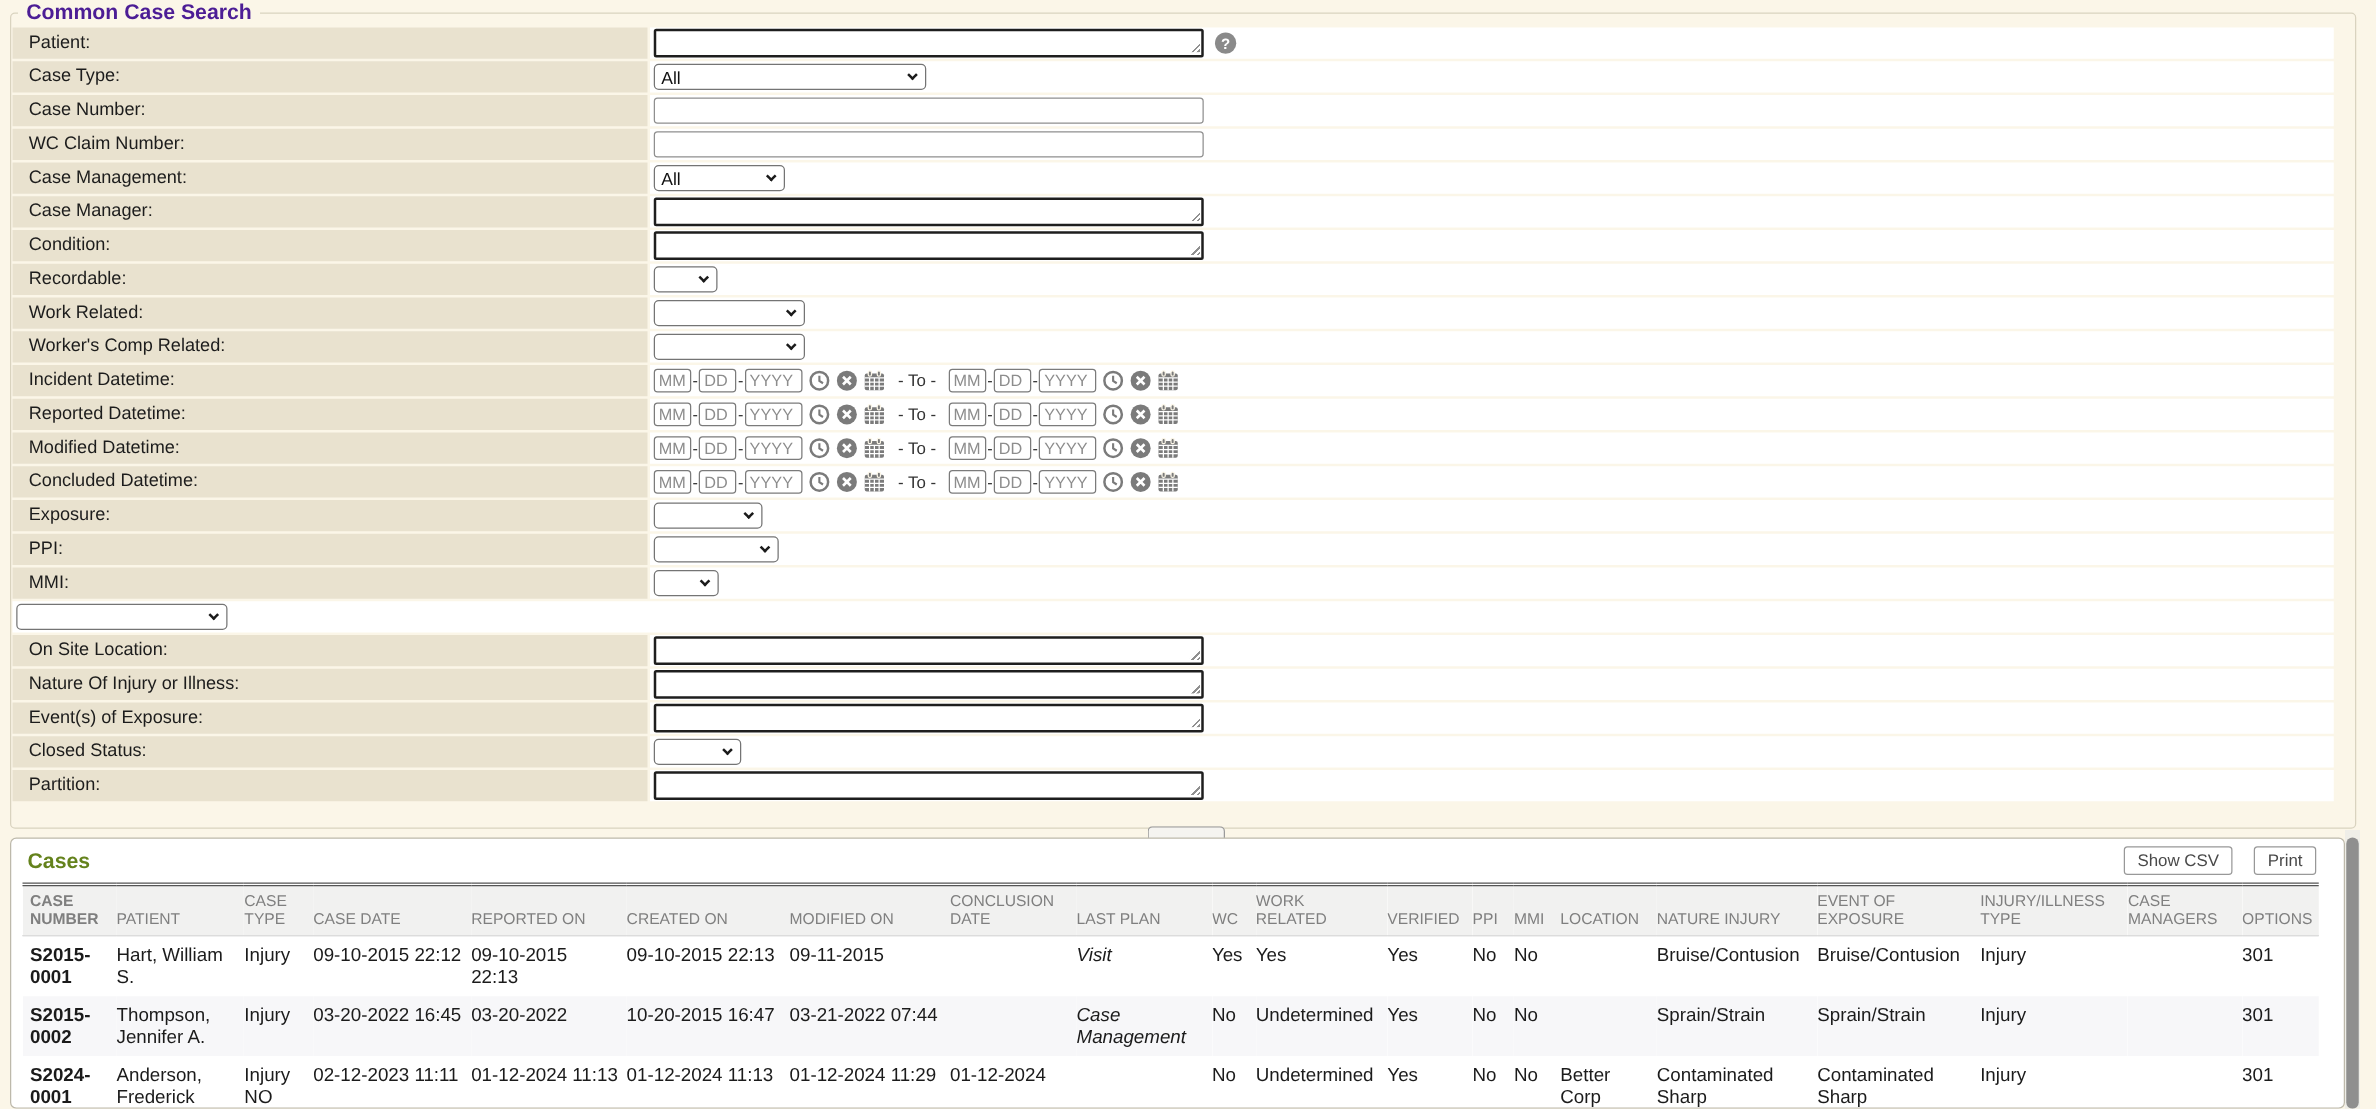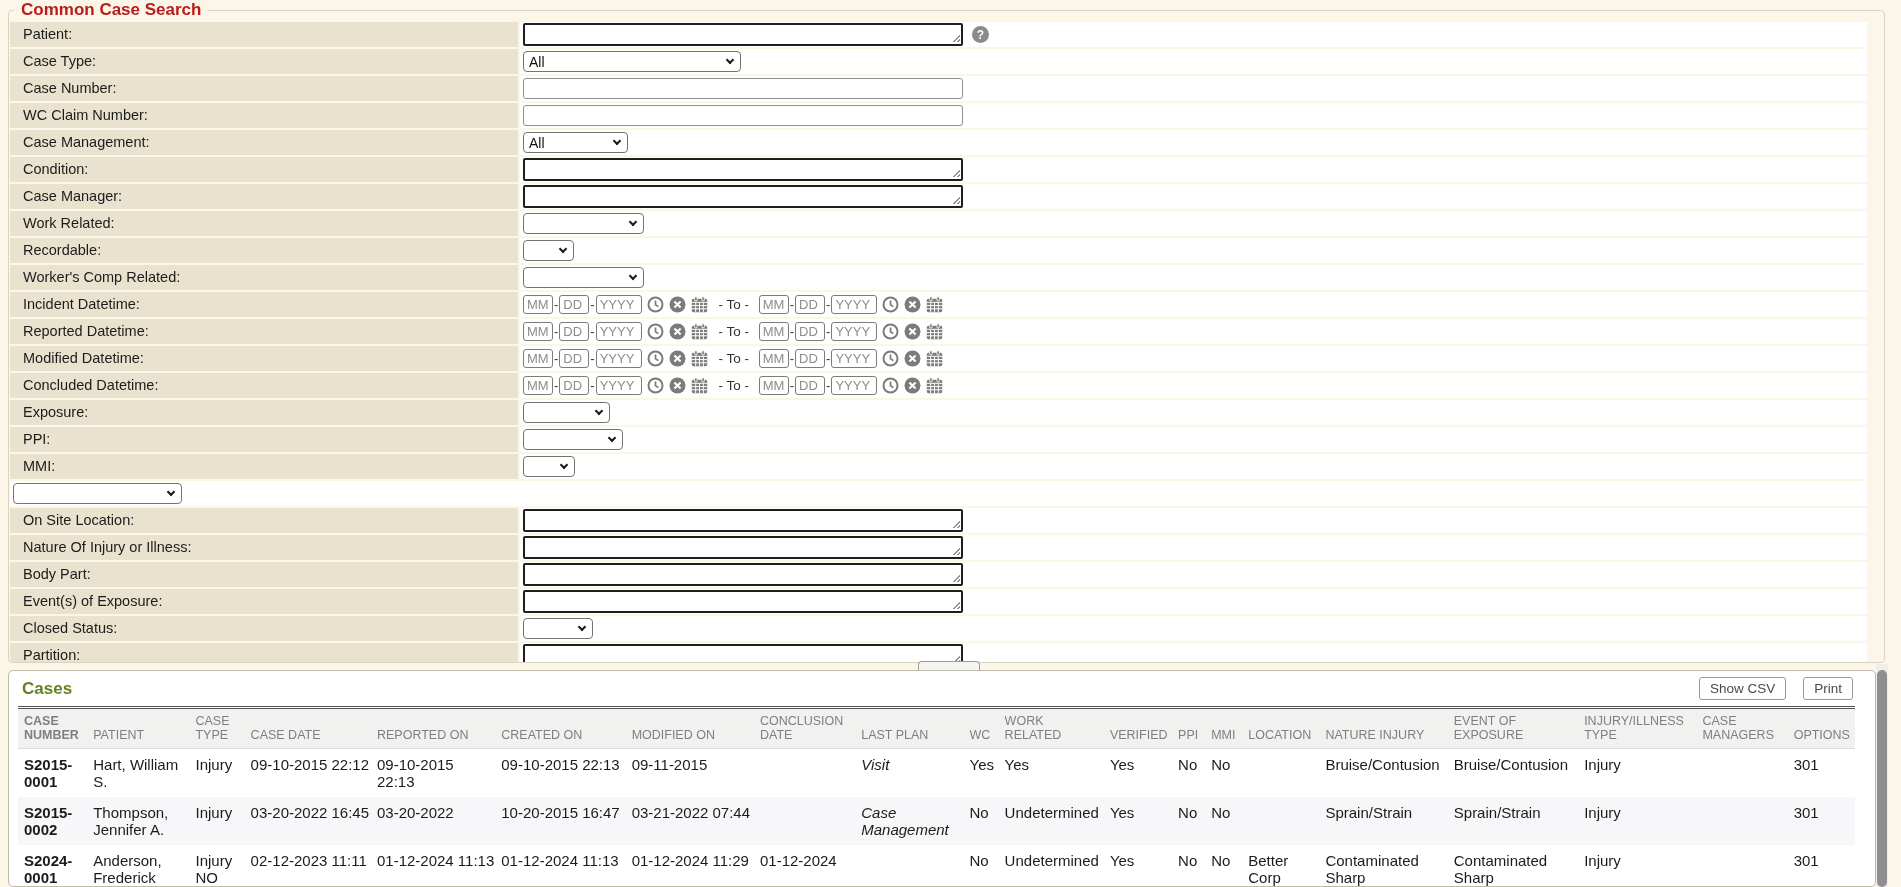--- a/index.html
+++ b/index.html
@@ -11,21 +11,21 @@
   }
 
   
   fieldset.search {
     position:absolute; left:8px; top:0; width:1877px; height:663px;
     border:1px solid #D9D3BF; border-radius:4px;
     margin:0; padding:2px 0 0 0; overflow:hidden;
   }
   legend.search-legend {
     margin-left:5px; padding:0 7px;
-    font-size:17px; font-weight:bold; color:#b91c1c;
+    font-size:17px; font-weight:bold; color:#4c1d95;
   }
   .frow { display:flex; height:25px; margin:0 17px 2px 1px; }
   .flabel {
     width:508px; background:#E9E2CF; margin-right:2px;
     font-size:14.5px; color:#1c1c1c; line-height:25px; padding-left:13px;
     white-space:nowrap; overflow:hidden;
   }
   .ffield { flex:1; background:#fff; display:flex; align-items:center; padding-left:3px; }
 
   .tawrap { position:relative; display:inline-flex; }
@@ -153,50 +153,50 @@
       <div class="frow">
         <div class="flabel">Case Management:</div>
         <div class="ffield">
           <span class="sel" style="width: 105px;">
             <span class="seltext">All</span>
             <span class="chev"></span>
           </span>
         </div>
       </div>
       <div class="frow">
-        <div class="flabel">Condition:</div>
+        <div class="flabel">Case Manager:</div>
         <div class="ffield">
           <span class="tawrap">
             <textarea class="ta" rows="1" style=""></textarea>
             <span class="grip"></span>
           </span>
         </div>
       </div>
       <div class="frow">
-        <div class="flabel">Case Manager:</div>
+        <div class="flabel">Condition:</div>
         <div class="ffield">
           <span class="tawrap">
             <textarea class="ta" rows="1" style=""></textarea>
             <span class="grip"></span>
           </span>
         </div>
       </div>
       <div class="frow">
+        <div class="flabel">Recordable:</div>
+        <div class="ffield">
+          <span class="sel" style="width: 51px;">
+            <span class="seltext"></span>
+            <span class="chev"></span>
+          </span>
+        </div>
+      </div>
+      <div class="frow">
         <div class="flabel">Work Related:</div>
         <div class="ffield">
           <span class="sel" style="width: 121px;">
-            <span class="seltext"></span>
-            <span class="chev"></span>
-          </span>
-        </div>
-      </div>
-      <div class="frow">
-        <div class="flabel">Recordable:</div>
-        <div class="ffield">
-          <span class="sel" style="width: 51px;">
             <span class="seltext"></span>
             <span class="chev"></span>
           </span>
         </div>
       </div>
       <div class="frow">
         <div class="flabel">Worker's Comp Related:</div>
         <div class="ffield">
           <span class="sel" style="width: 121px;">
             <span class="seltext"></span>
@@ -515,29 +515,20 @@
         <div class="flabel">On Site Location:</div>
         <div class="ffield">
           <span class="tawrap">
             <textarea class="ta" rows="1" style=""></textarea>
             <span class="grip"></span>
           </span>
         </div>
       </div>
       <div class="frow">
         <div class="flabel">Nature Of Injury or Illness:</div>
-        <div class="ffield">
-          <span class="tawrap">
-            <textarea class="ta" rows="1" style=""></textarea>
-            <span class="grip"></span>
-          </span>
-        </div>
-      </div>
-      <div class="frow">
-        <div class="flabel">Body Part:</div>
         <div class="ffield">
           <span class="tawrap">
             <textarea class="ta" rows="1" style=""></textarea>
             <span class="grip"></span>
           </span>
         </div>
       </div>
       <div class="frow">
         <div class="flabel">Event(s) of Exposure:</div>
         <div class="ffield">

